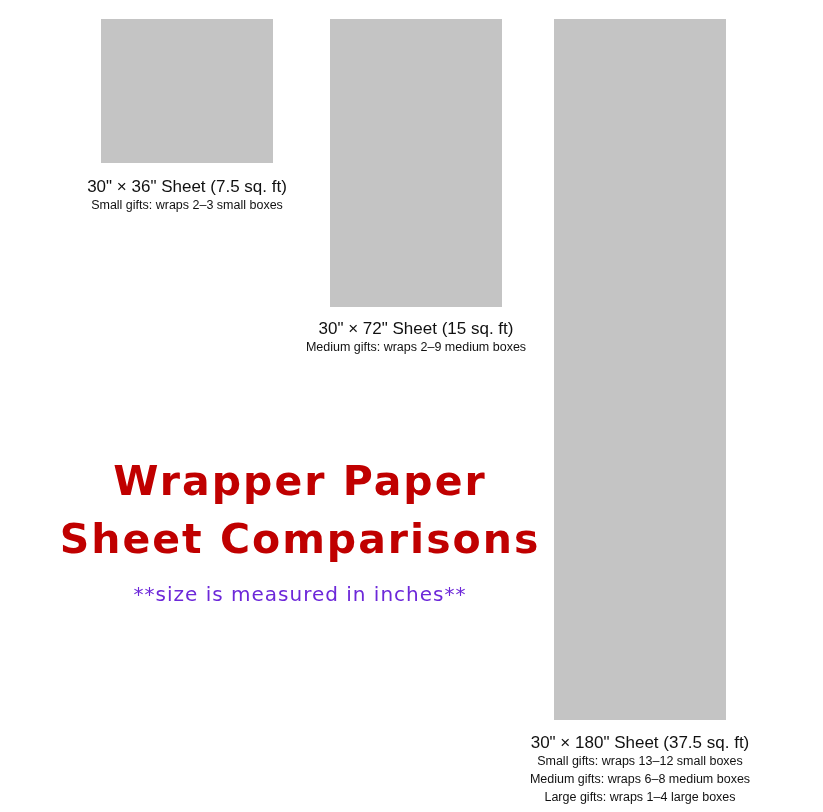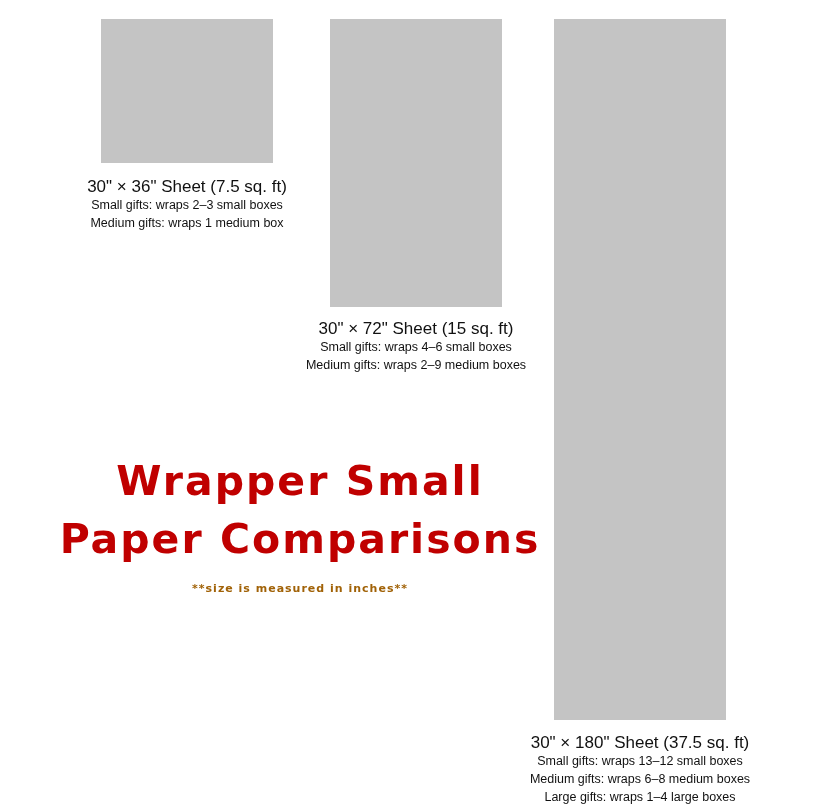--- a/index.html
+++ b/index.html
@@ -49,54 +49,51 @@
     font-family: "DejaVu Sans", sans-serif;
     font-size: 41px;
     font-weight: bold;
     color: #c00000;
     letter-spacing: 2px;
     line-height: 1.42;
     white-space: nowrap;
   }
   .subtitle-line {
     font-family: "DejaVu Sans", sans-serif;
-    font-size: 11px;
-    color: #a16207;
+    font-size: 20px;
+    color: #6d28d9;
     letter-spacing: 1px;
     margin-top: 14px;
     white-space: nowrap;
-    font-weight: bold;
   }
 </style>
 </head>
 <body>
 
 <div id="canvas">
 
   <div class="sheet" style="left:101px; top:19px; width:172px; height:144px;"></div>
   <div class="caption-block" style="left:37px; top:176px; width:300px;">
     <div class="caption-title">30" × 36" Sheet (7.5 sq. ft)</div>
     <div class="caption-line">Small gifts: wraps 2–3 small boxes</div>
-    <div class="caption-line">Medium gifts: wraps 1 medium box</div>
   </div>
 
   <div class="sheet" style="left:330px; top:19px; width:172px; height:288px;"></div>
   <div class="caption-block" style="left:266px; top:318px; width:300px;">
     <div class="caption-title">30" × 72" Sheet (15 sq. ft)</div>
-    <div class="caption-line">Small gifts: wraps 4–6 small boxes</div>
     <div class="caption-line">Medium gifts: wraps 2–9 medium boxes</div>
   </div>
 
   <div class="sheet" style="left:554px; top:19px; width:172px; height:701px;"></div>
   <div class="caption-block" style="left:490px; top:732px; width:300px;">
     <div class="caption-title">30" × 180" Sheet (37.5 sq. ft)</div>
     <div class="caption-line">Small gifts: wraps 13–12 small boxes</div>
     <div class="caption-line">Medium gifts: wraps 6–8 medium boxes</div>
     <div class="caption-line">Large gifts: wraps 1–4 large boxes</div>
   </div>
 
   <div class="title-block">
-    <div class="title-line">Wrapper Small</div>
-    <div class="title-line">Paper Comparisons</div>
+    <div class="title-line">Wrapper Paper</div>
+    <div class="title-line">Sheet Comparisons</div>
     <div class="subtitle-line">**size is measured in inches**</div>
   </div>
 
 </div>
 
 </body></html>

